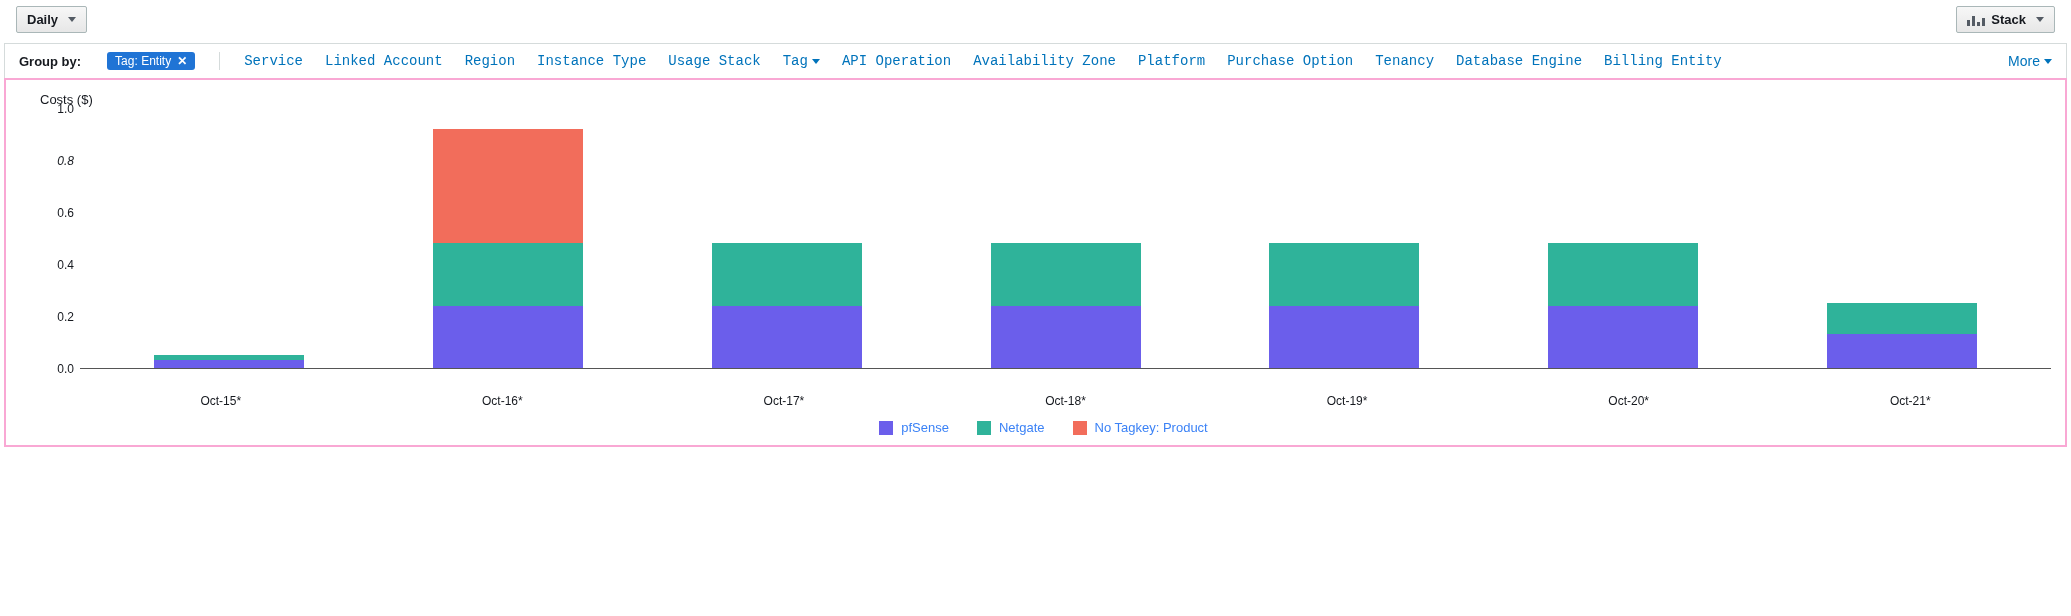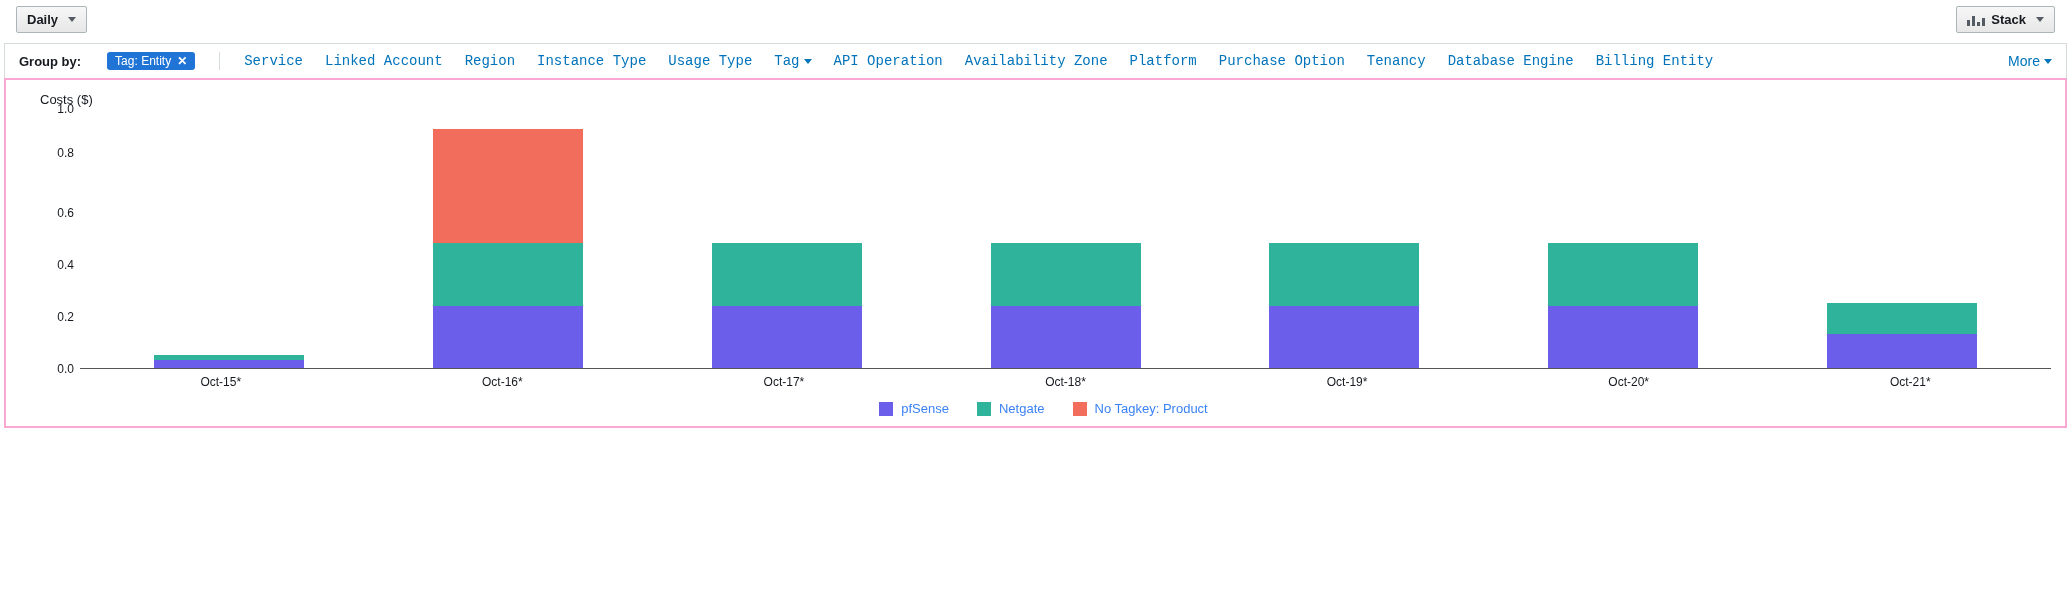--- a/index.html
+++ b/index.html
@@ -128,20 +128,21 @@
   .x-axis {
     display: flex;
     padding-left: 44px;
   }
   .x-tick {
     flex: 1;
     text-align: center;
     font-size: 12px;
     color: #16191f;
     padding-top: 6px;
+    margin-top: 19px;
   }
   .legend {
     display: flex;
     justify-content: center;
     gap: 28px;
     margin-top: 12px;
     font-size: 13px;
     color: #3b82f6;
   }
   .legend-item { display: inline-flex; align-items: center; gap: 8px; }
@@ -177,21 +178,21 @@
   <span class="tag-chip">
     <span>Tag: Entity</span>
     <span class="x">✕</span>
   </span>
   <span class="divider-vert"></span>
   <div id="dimensions-host" style="display:flex; gap:22px; flex-wrap:nowrap;font-family:Liberation Mono, monospace;">
       <span class="dimlink"><span>Service</span></span>
       <span class="dimlink"><span>Linked Account</span></span>
       <span class="dimlink"><span>Region</span></span>
       <span class="dimlink"><span>Instance Type</span></span>
-      <span class="dimlink"><span>Usage Type</span></span>
+      <span class="dimlink"><span>Usage Stack</span></span>
       <span class="dimlink has-caret">
         <span>Tag</span>
         <span class="caret-blue"></span>
       </span>
       <span class="dimlink"><span>API Operation</span></span>
       <span class="dimlink"><span>Availability Zone</span></span>
       <span class="dimlink"><span>Platform</span></span>
       <span class="dimlink"><span>Purchase Option</span></span>
       <span class="dimlink"><span>Tenancy</span></span>
       <span class="dimlink"><span>Database Engine</span></span>
@@ -205,21 +206,21 @@
 </div>
 
 <div class="chart-panel">
   <div class="y-title">Costs ($)</div>
   <div class="plot-row">
     <div class="y-axis" id="y-axis">
         <div class="y-tick" style="bottom: 0px;">0.0</div>
         <div class="y-tick" style="bottom: 52px;">0.2</div>
         <div class="y-tick" style="bottom: 104px;">0.4</div>
         <div class="y-tick" style="bottom: 156px;">0.6</div>
-        <div class="y-tick" style="bottom: 216px;">0.8</div>
+        <div class="y-tick" style="bottom: 208px; font-style: italic;">0.8</div>
         <div class="y-tick" style="bottom: 260px;">1.0</div>
       </div>
     <div class="plot-area">
       <div class="bars-layer" id="bars-layer">
           <div class="bar-slot">
             <div class="bar">
               <div class="seg c-pfsense" style="height: 7.8px;"></div>
               <div class="seg c-netgate" style="height: 5.2px;"></div>
             </div>
           </div>

